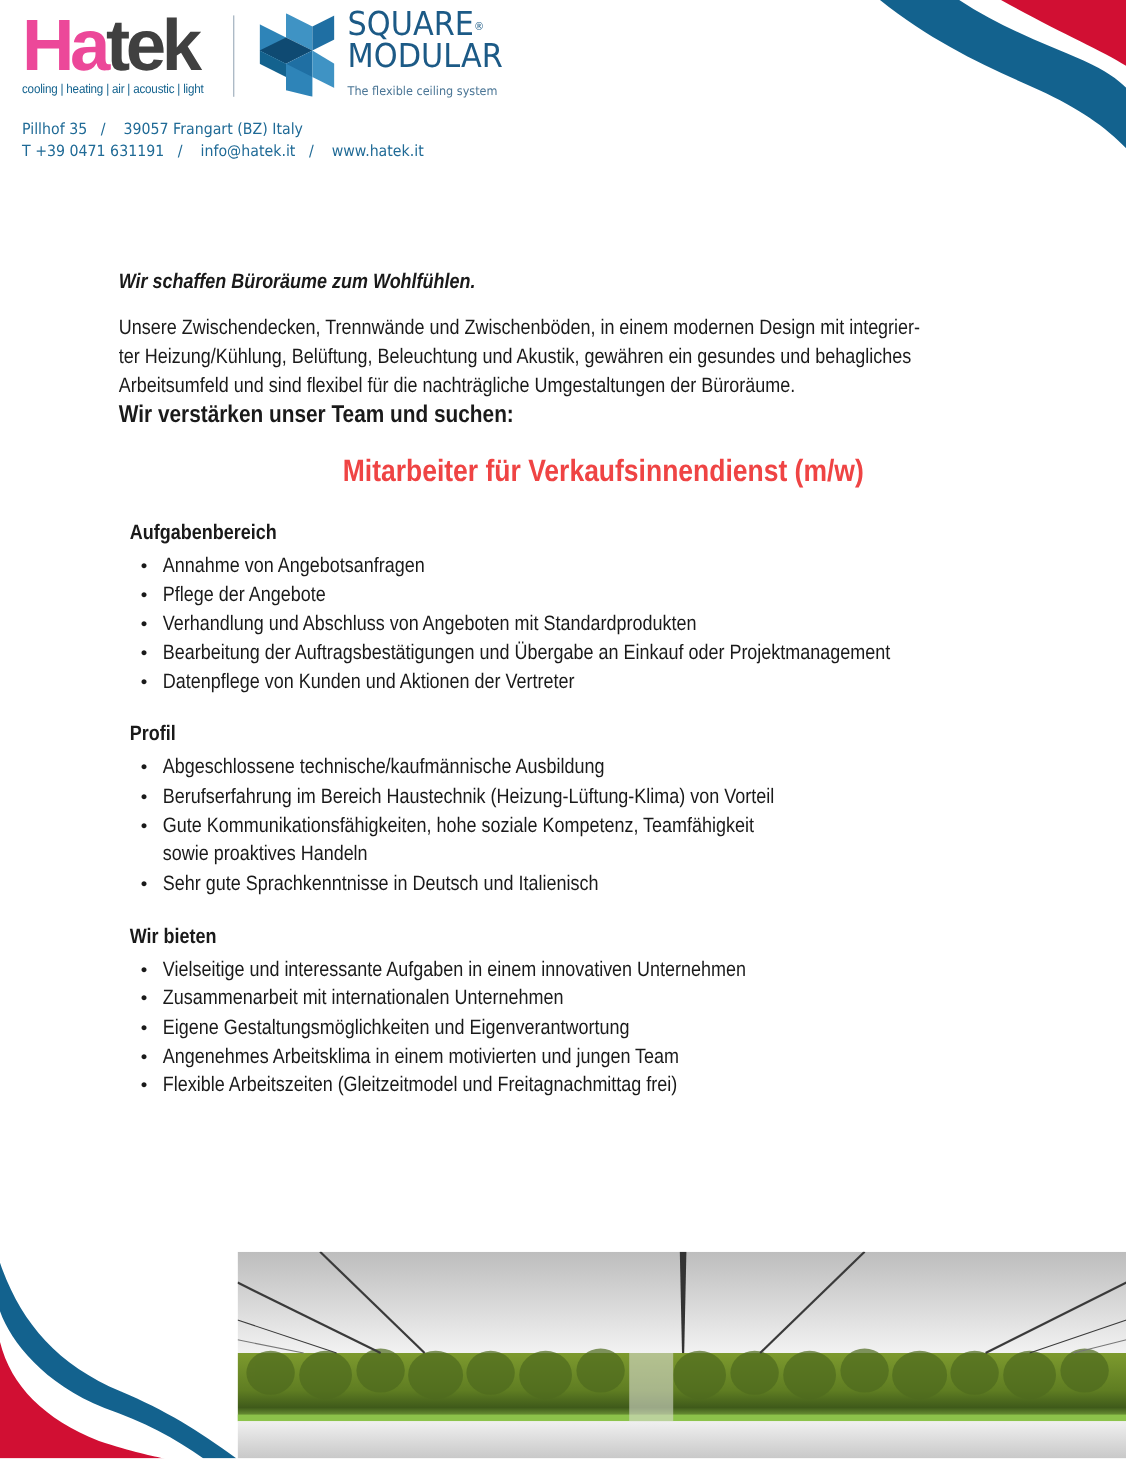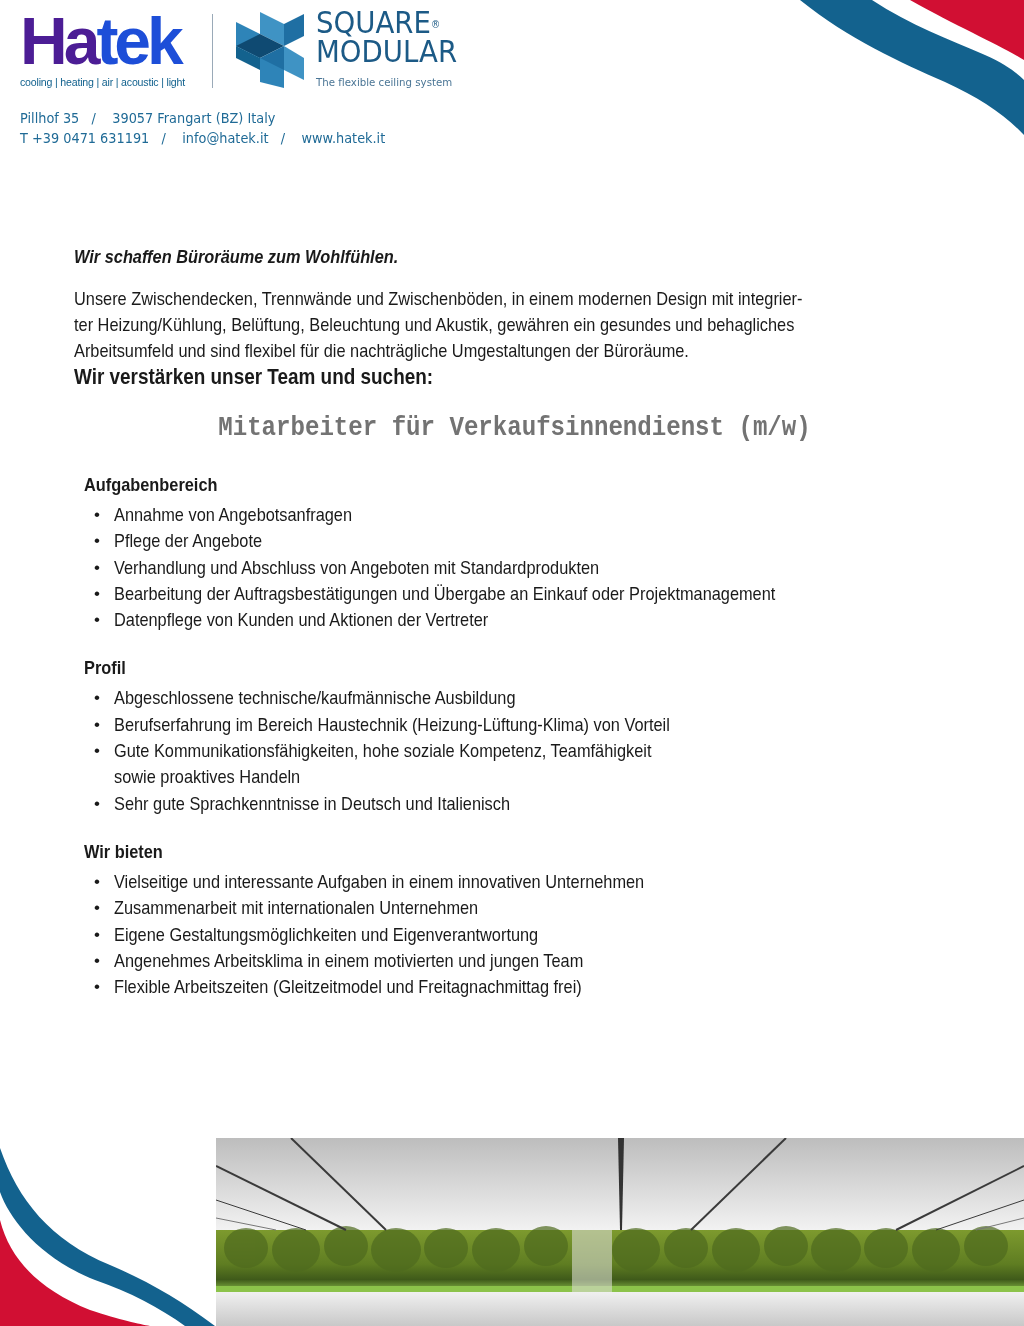--- a/index.html
+++ b/index.html
@@ -6,50 +6,50 @@
   body {
     width: 1024px; height: 1326px; position: relative; overflow: hidden;
     font-family: "Liberation Sans", sans-serif; color: #1a1a1a;
   }
   .abs { position: absolute; }
 
   
   .hatek-logo { left: 20px; top: 12px; width: 172px; height: 80px; }
   .hatek-word { position: absolute; left: 0; top: -6px; font-family: "Liberation Sans", sans-serif;
     font-weight: bold; font-size: 66px; letter-spacing: -4px; line-height: 70px; }
-  .hatek-word .ha { color: #4c1d95; }
-  .hatek-word .tek { color: #1d4ed8; }
+  .hatek-word .ha { color: #ec4899; }
+  .hatek-word .tek { color: #404040; }
   .hatek-tagline { position: absolute; left: 0; top: 64px; font-size: 11.5px; color: #13628e;
     font-family: "Liberation Sans", sans-serif; letter-spacing: -0.2px; white-space: nowrap; transform: scaleX(0.92); transform-origin: left; }
   .vdivider { left: 212px; top: 14px; width: 1px; height: 74px; background: #9aaab8; }
 
   .sq-icon { left: 236px; top: 12px; width: 68px; height: 76px; }
   .sq-title { left: 316px; top: 8px; color: #1c5a86; font-size: 30px; line-height: 29px;
     font-family: "DejaVu Sans", sans-serif; letter-spacing: 0px; transform: scaleX(0.92); transform-origin: left; }
   .sq-title .reg { font-size: 10px; vertical-align: top; position: relative; top: 2px; }
   .sq-tagline { left: 316px; top: 76px; color: #4a7595; font-size: 11px; font-family: "DejaVu Sans", sans-serif;
     transform: scaleX(0.93); transform-origin: left; white-space: nowrap; }
 
   .contact { left: 20px; top: 108px; color: #1f6a96; font-size: 14px; line-height: 20px;
     font-family: "DejaVu Sans", sans-serif; white-space: pre; transform: scaleX(0.92); transform-origin: left; }
 
   
   .swoosh-top { right: 0; top: 0; width: 264px; height: 140px; }
   .swoosh-bottom { left: 0; top: 1140px; width: 215px; height: 186px; }
 
   
-  .content { left: 74px; top: 244px; width: 880px; font-family: "Liberation Sans", sans-serif; }
+  .content { left: 108px; top: 244px; width: 880px; font-family: "Liberation Sans", sans-serif; }
   .condensed { display: inline-block; transform: scaleX(0.86); transform-origin: left; white-space: nowrap; }
   .intro-heading { font-weight: bold; font-style: italic; font-size: 19px; line-height: 26px; margin: 0 0 16px 0; }
   .intro-para { font-size: 19px; line-height: 26px; margin: 0; }
   .intro-para .line { display: block; }
   .search-line { font-weight: bold; font-size: 22px; line-height: 26px; }
 
-  .job-title { text-align: center; color: #737373; font-weight: bold; font-size: 28px;
-    margin: 20px 0 26px 0; line-height: 36px; font-family: Liberation Mono, monospace; }
+  .job-title { text-align: center; color: #ef4444; font-weight: bold; font-size: 28px;
+    margin: 20px 0 26px 0; line-height: 36px; }
   .job-title .condensed { transform-origin: center; }
 
   .section { margin-bottom: 22px; }
   .section-heading { font-weight: bold; font-size: 19px; line-height: 26px; margin-left: 10px; }
   ul.bullets { list-style: none; margin: 4px; padding: 0; }
   ul.bullets li { position: relative; padding-left: 36px; font-size: 19px; line-height: 26.3px; }
   ul.bullets li::before { content: "•"; position: absolute; left: 16px; top: 0; font-size: 17px; }
   ul.bullets li .cont { display: block; }
 
   

